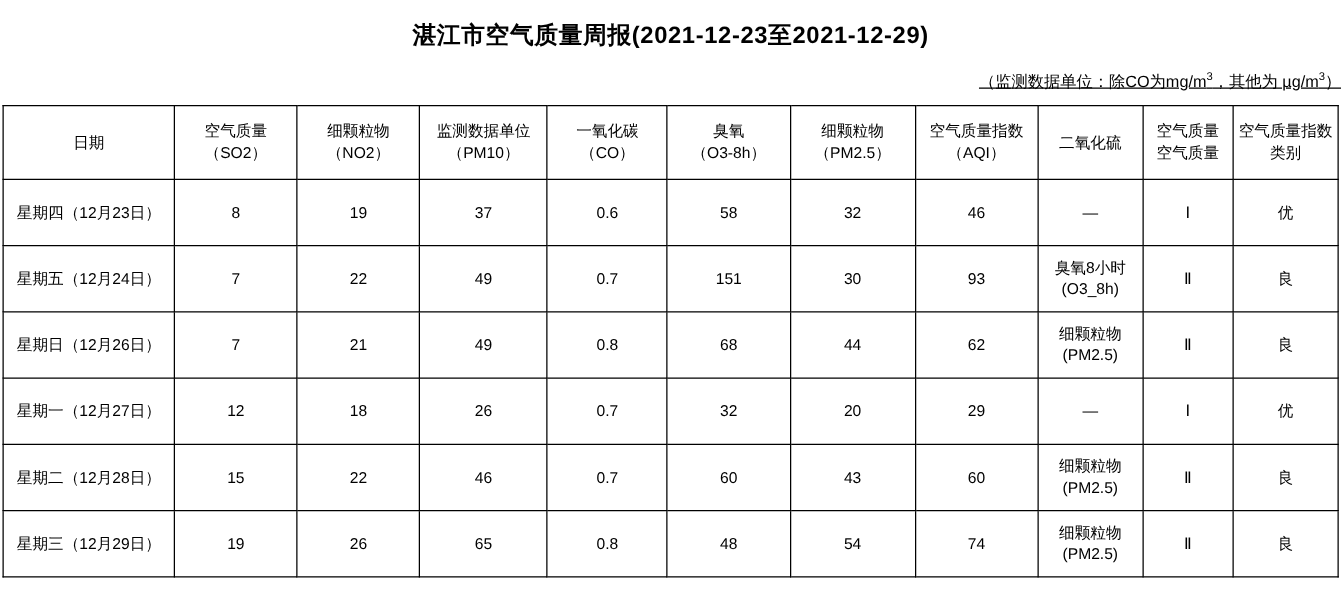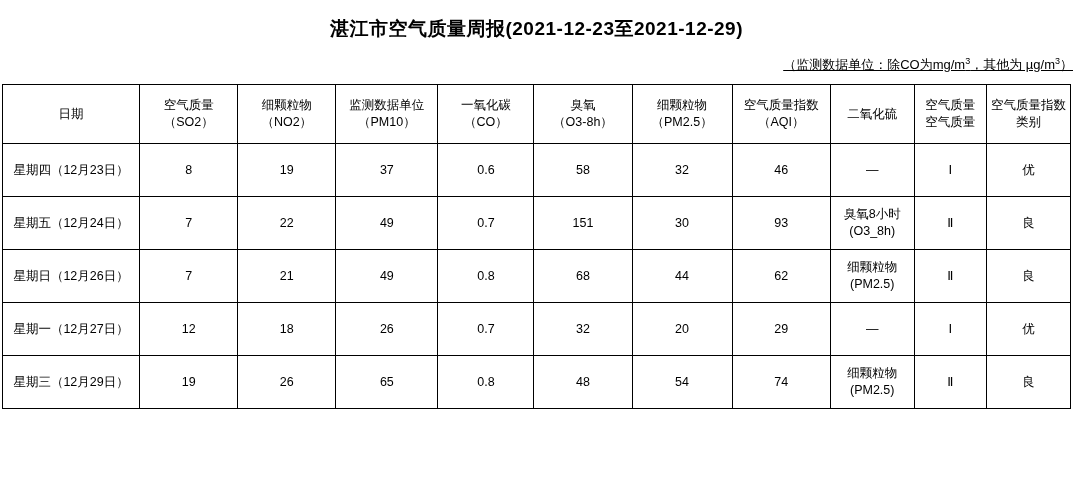--- a/index.html
+++ b/index.html
@@ -211,20 +211,36 @@
         <td>20</td>
         <td>29</td>
         <td>
           <span class="two-line">—</span>
           <span class="two-line"></span>
         </td>
         <td>Ⅰ</td>
         <td>优</td>
       </tr>
       <tr>
+        <td class="daycell">星期二（12月28日）</td>
+        <td>15</td>
+        <td>22</td>
+        <td>46</td>
+        <td>0.7</td>
+        <td>60</td>
+        <td>43</td>
+        <td>60</td>
+        <td>
+          <span class="two-line">细颗粒物</span>
+          <span class="two-line">(PM2.5)</span>
+        </td>
+        <td>Ⅱ</td>
+        <td>良</td>
+      </tr>
+      <tr>
         <td class="daycell">星期三（12月29日）</td>
         <td>19</td>
         <td>26</td>
         <td>65</td>
         <td>0.8</td>
         <td>48</td>
         <td>54</td>
         <td>74</td>
         <td>
           <span class="two-line">细颗粒物</span>

